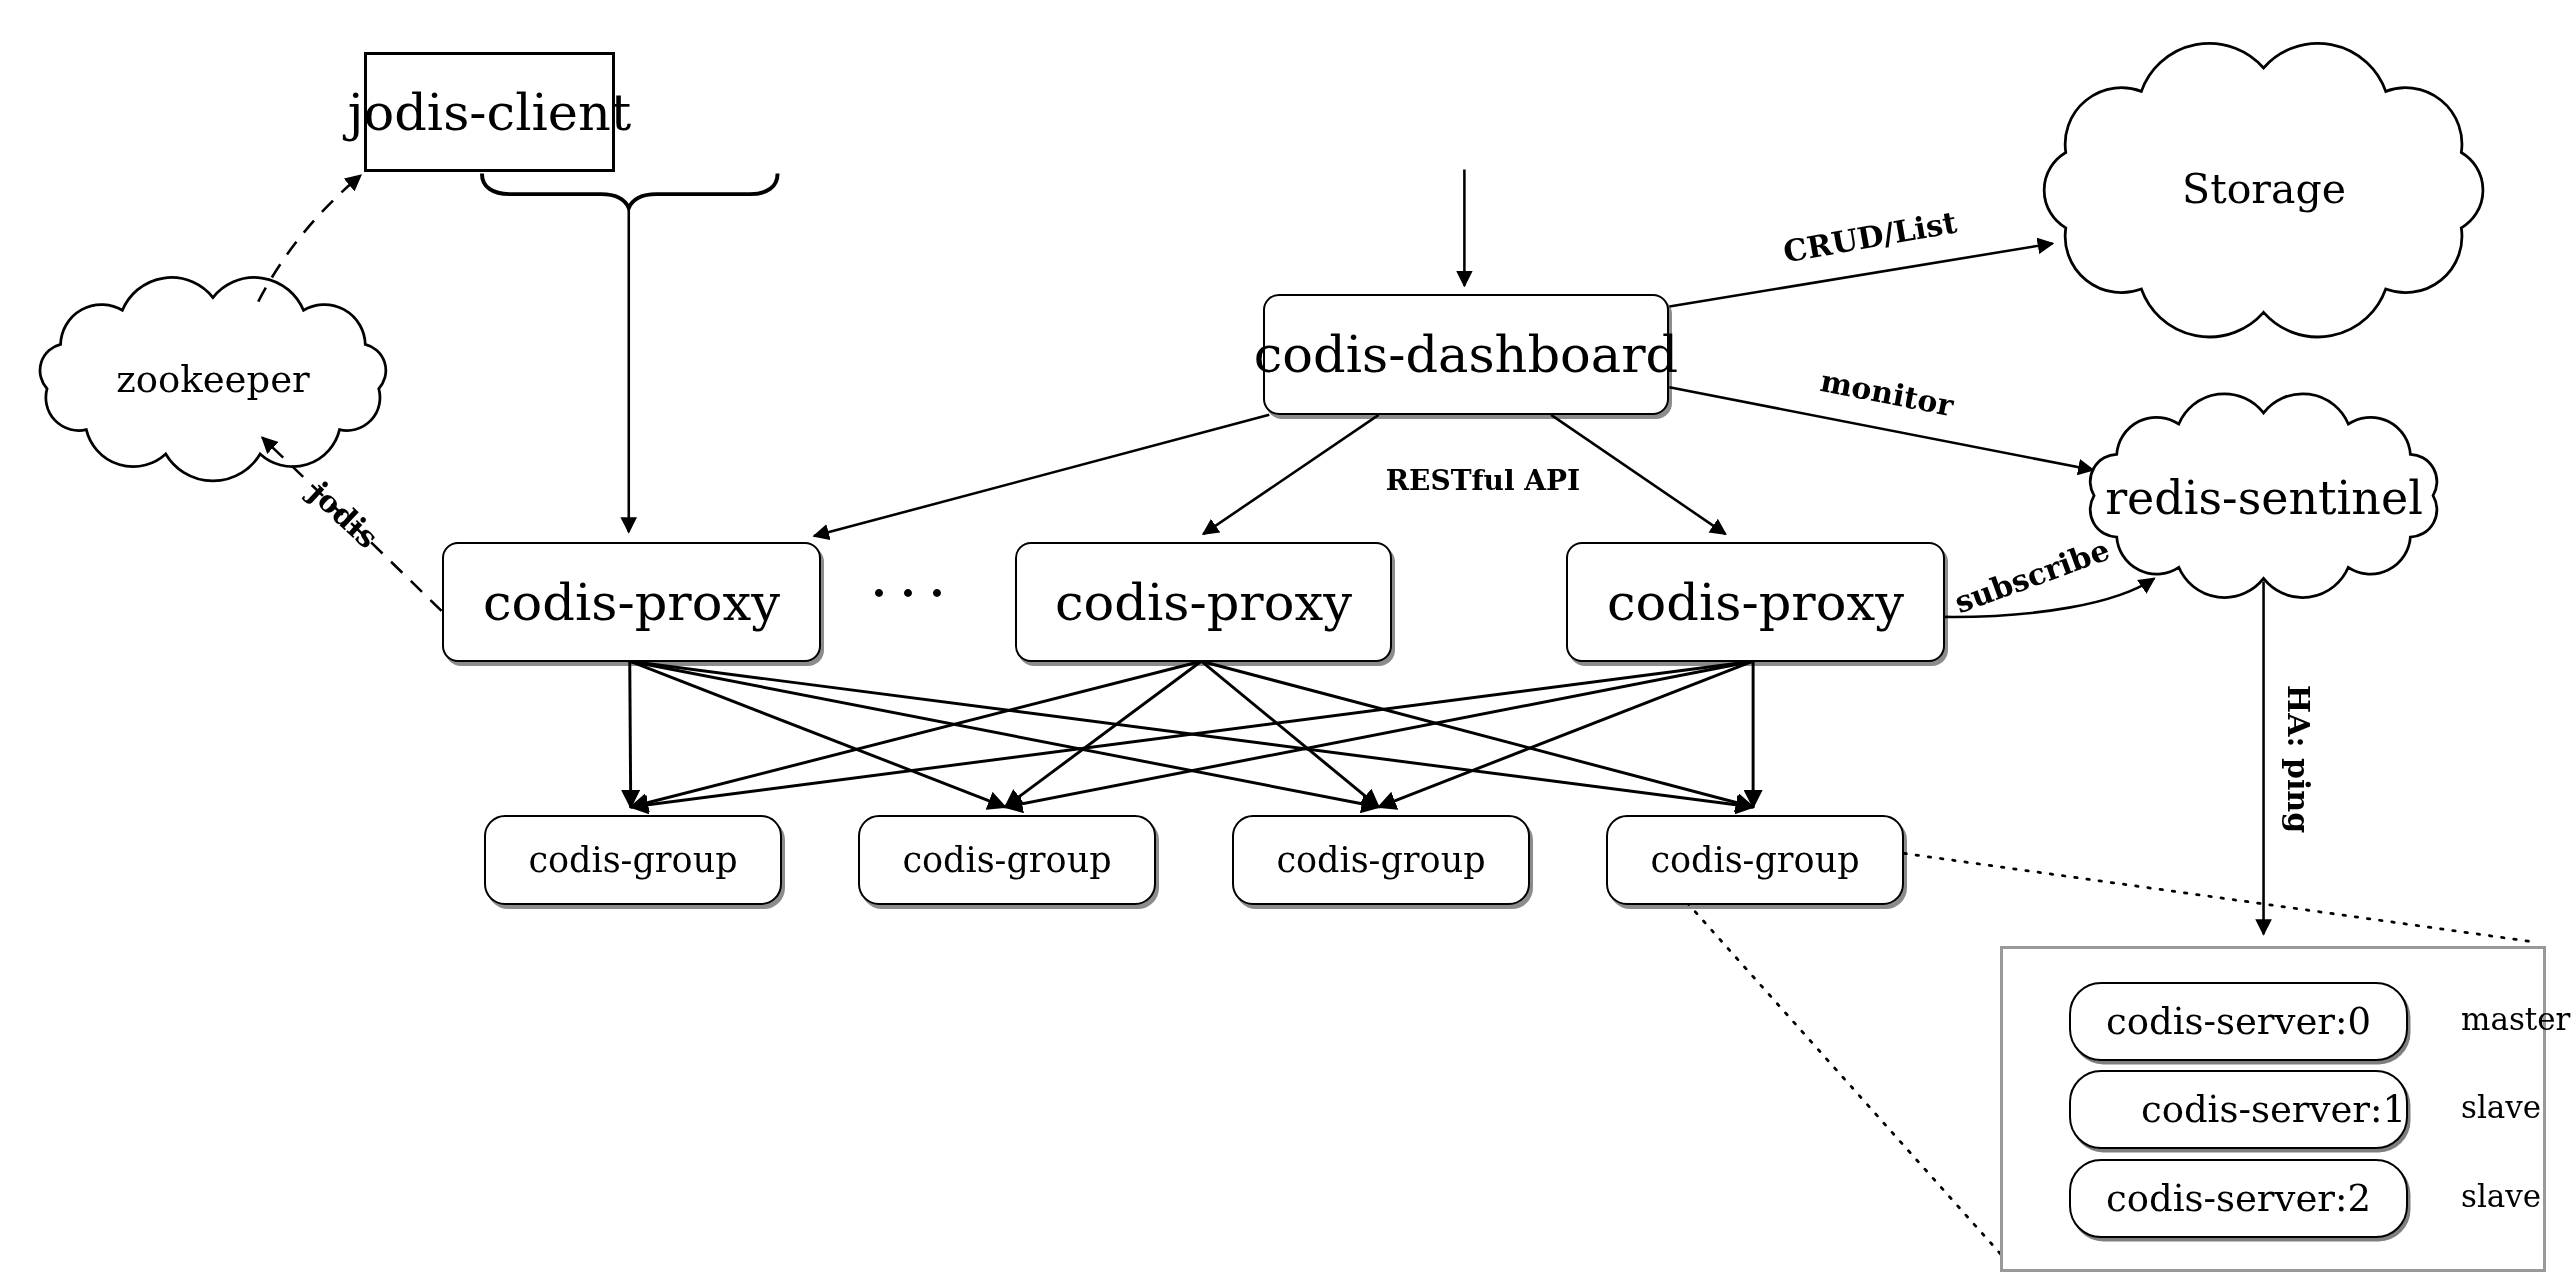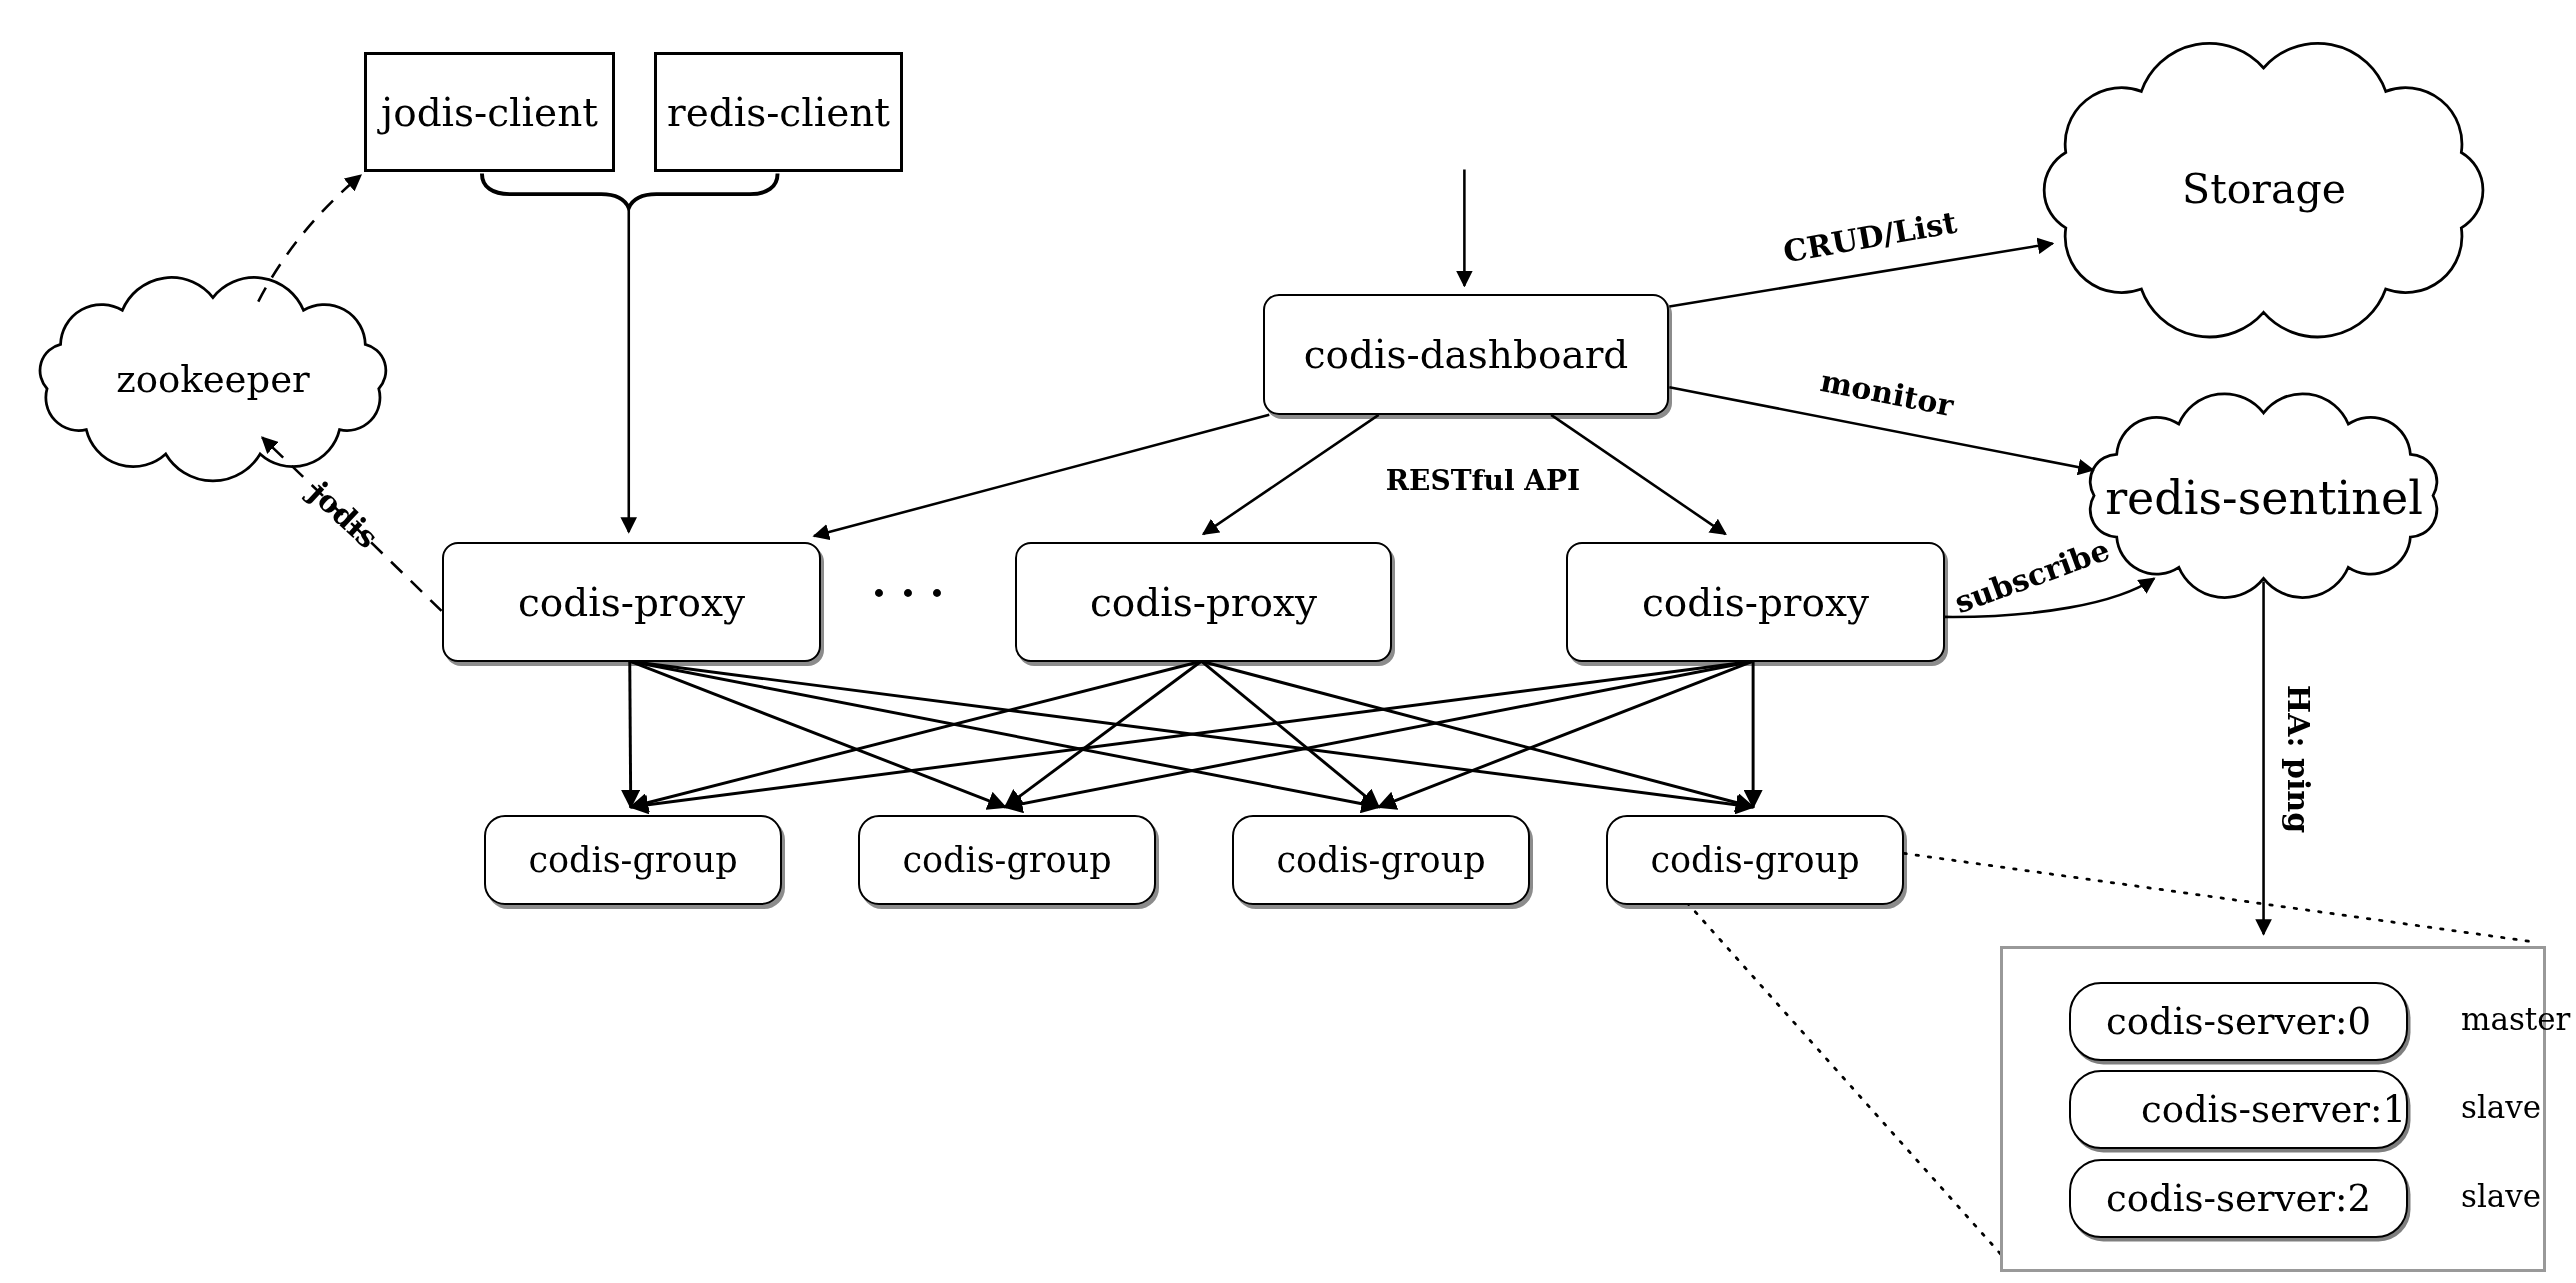--- a/index.html
+++ b/index.html
@@ -4,21 +4,21 @@
 <style>
   html,body{margin:0;padding:0;background:#ffffff;}
   #stage{
     position:relative;width:2576px;height:1283px;background:#ffffff;overflow:hidden;
     font-family:"DejaVu Serif","Liberation Serif",serif;color:#000;
   }
   #edges{position:absolute;left:0;top:0;width:2576px;height:1283px;z-index:1;}
   .node{
     position:absolute;z-index:2;background:#fff;border:2.5px solid #000;border-radius:16px;
     display:flex;align-items:center;justify-content:center;
-    font-size:39px;line-height:1;white-space:nowrap;
+    font-size:51px;line-height:1;white-space:nowrap;
     box-shadow:3px 4px 0 rgba(0,0,0,0.45);
   }
   .node.square{border-radius:0;border-width:3.4px;box-shadow:none;}
   .node.group{font-size:35px;border-radius:21px;}
   .node.server{font-size:37px;border-radius:32px;box-shadow:2.5px 3.4px 0 rgba(0,0,0,0.5);}
   .container-box{
     position:absolute;z-index:1;background:#fff;border:3px solid #999999;
   }
   .cloud-label{
     position:absolute;z-index:2;transform:translate(-50%,-50%);
@@ -91,23 +91,20 @@
 
     <g stroke="#000" stroke-width="2.8" fill="none" stroke-dasharray="2.5 10" stroke-linecap="round">
       <line x1="1932" y1="866" x2="2572" y2="956"></line>
       <line x1="1712" y1="916" x2="2035" y2="1278"></line>
     </g>
   </svg>
 
   <div class="node square" style="left:364px;top:52px;width:245px;height:114px;">
     <span>jodis-client</span>
   </div>
-  <div class="node square" style="left:654px;top:52px;width:243px;height:114px;">
-    <span>redis-client</span>
-  </div>
   <div class="node" style="left:1263px;top:294px;width:402px;height:117px;">
     <span>codis-dashboard</span>
   </div>
 
   <div class="node" style="left:442px;top:542px;width:375px;height:116px;">
     <span>codis-proxy</span>
   </div>
   <div class="ellipsis" style="left:915px;top:593px;">···</div>
   <div class="node" style="left:1015px;top:542px;width:373px;height:116px;">
     <span>codis-proxy</span>

